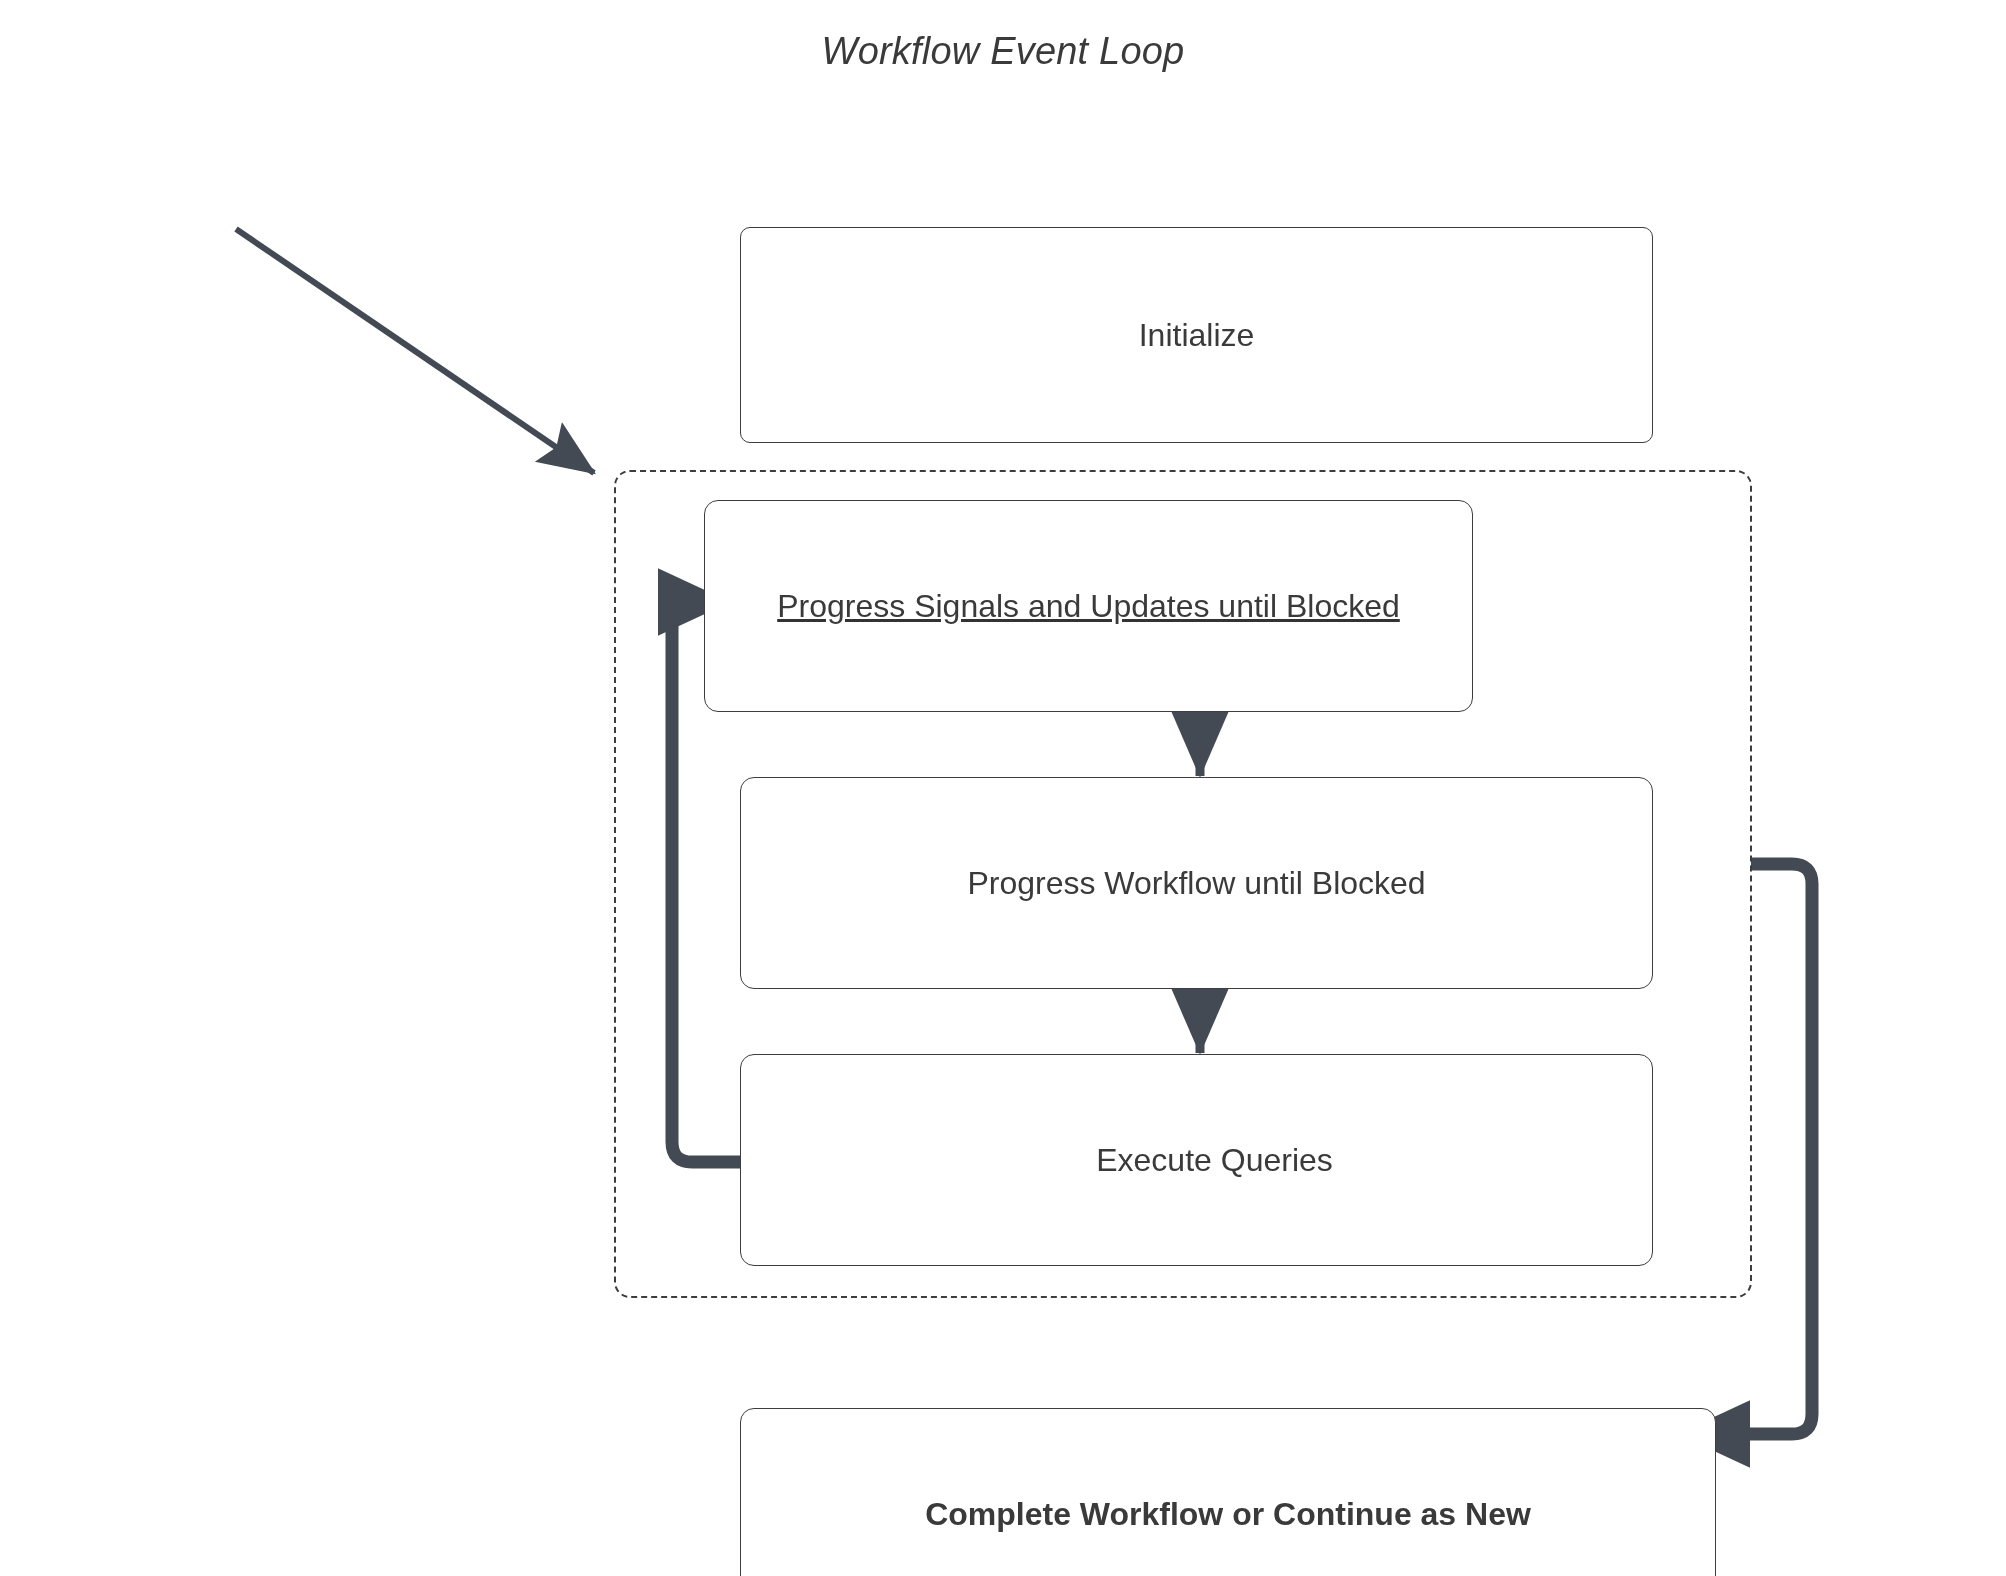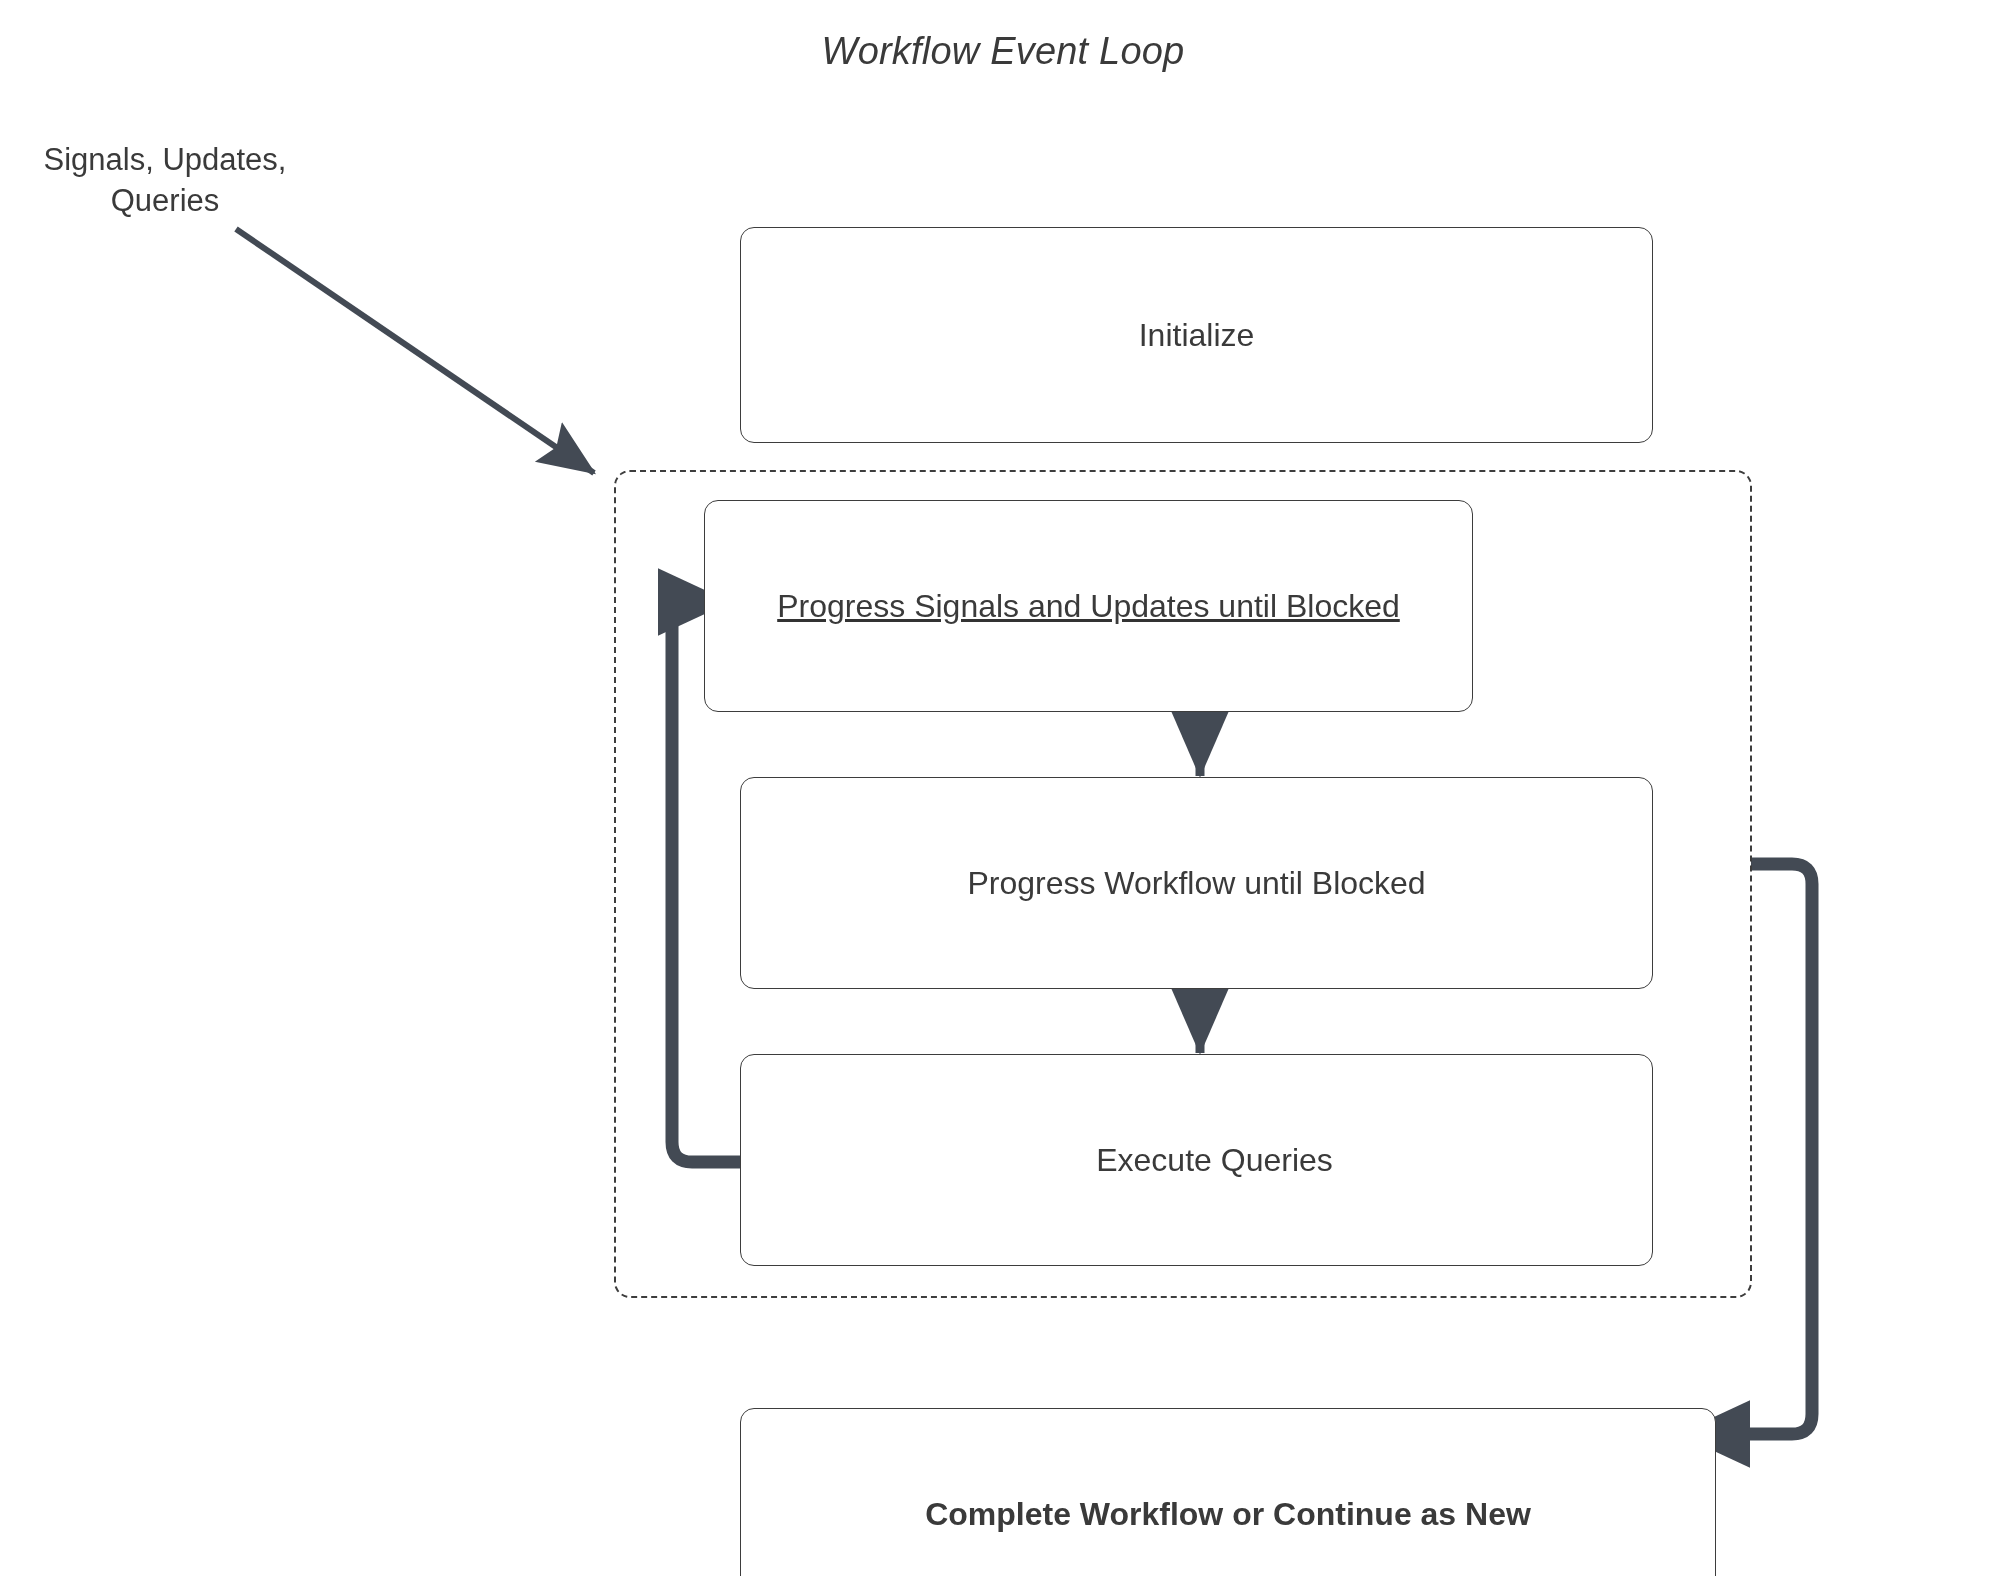--- a/index.html
+++ b/index.html
@@ -107,26 +107,24 @@
       <path d="M744,1162 L692,1162 Q672,1162 672,1142 L672,622 Q672,602 692,602 L728,602" fill="none" stroke="#434a54" stroke-width="13" stroke-linecap="butt" stroke-linejoin="round" marker-end="url(#thick-arrow)"></path>
     </g>
 
     <g>
       <path d="M1751,864 L1792,864 Q1812,864 1812,884 L1812,1414 Q1812,1434 1792,1434 L1680,1434" fill="none" stroke="#434a54" stroke-width="13" stroke-linecap="butt" stroke-linejoin="round" marker-end="url(#thick-arrow)"></path>
     </g>
   </svg>
 
   <div class="diagram-title">Workflow Event Loop</div>
 
-  <div class="edge-label" style="left:20px; top:140px; width:290px;">Signals, Updates,
-Queries</div>
 
   <div class="dashed-group" style="left:614px; top:470px; width:1138px; height:828px;"></div>
 
-  <div class="node-box" style="left:740px; top:227px; width:913px; height:216px;">
+  <div class="node-box" style="left:740px; top:227px; width:913px; height:216px;border-radius:10px;">
     <span class="node-label">Initialize</span>
   </div>
 
   <div class="node-box" style="left:704px; top:500px; width:769px; height:212px;text-decoration:underline;">
     <span class="node-label">Progress Signals and Updates until Blocked</span>
   </div>
 
   <div class="node-box" style="left:740px; top:777px; width:913px; height:212px;border-radius:14px;">
     <span class="node-label">Progress Workflow until Blocked</span>
   </div>

